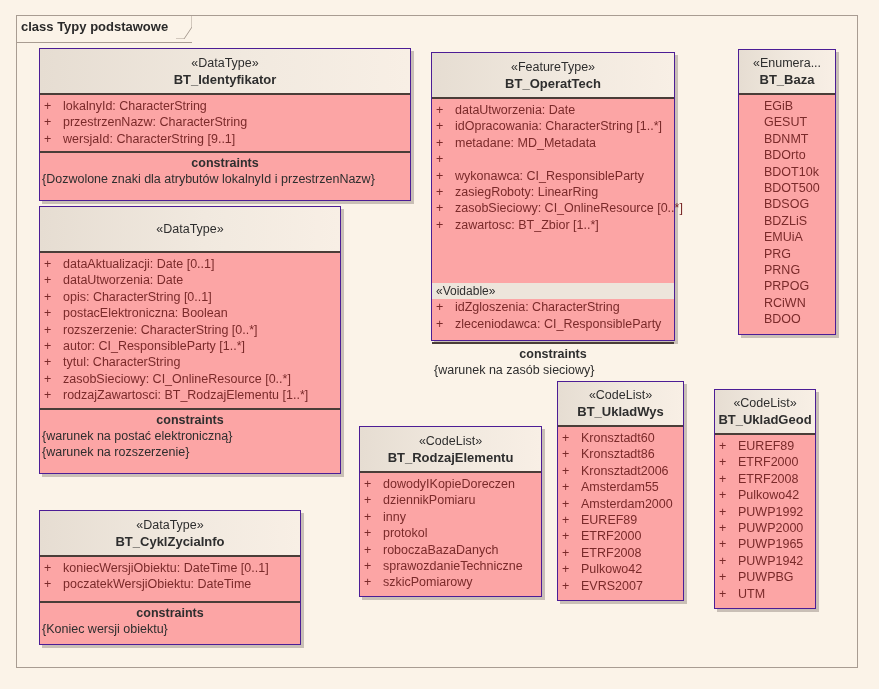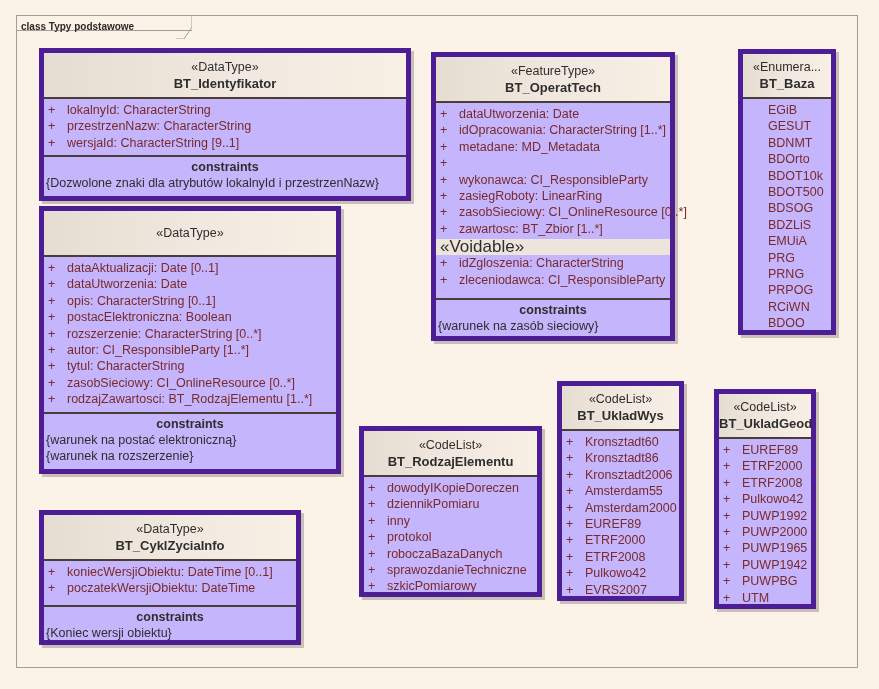--- a/index.html
+++ b/index.html
@@ -7,53 +7,53 @@
       width: 879px; height: 689px; position: relative; overflow: hidden;
       background: #fbf3e8;
       font-family: "Liberation Sans", sans-serif;
       color: #2b2b2b;
     }
     .frame {
       position: absolute; left: 16px; top: 15px; width: 842px; height: 653px;
       border: 1px solid #a89c92; box-sizing: border-box;
     }
     .frame-tab {
-      position: absolute; left: 16px; top: 15px; height: 16px; width: 176px;
+      position: absolute; left: 16px; top: 15px; height: 28px; width: 176px;
       box-sizing: border-box; border-right: none; border-bottom: 1px solid #a89c92;
-      font-weight: bold; font-size: 10px; line-height: 24px; padding-left: 5px;
+      font-weight: bold; font-size: 13px; line-height: 24px; padding-left: 5px;
       color: #2a2a2a;
     }
     .frame-tab-corner {
       position: absolute; left: 176px; top: 15px; width: 16px; height: 24px;
     }
     .box {
       position: absolute; box-sizing: border-box;
-      border: 5px solid #4c1d95;
-      background: #c4b5fd;
+      border: 1px solid #4c1d95;
+      background: #fca5a5;
       box-shadow: 3px 3px 0 #c9bfb6;
     }
     .box .hdr {
       text-align: center; border-bottom: 2px solid #4a3d38;
       background: linear-gradient(to right, #e6ddd2 0%, #f1e9df 55%, #f8efe5 100%);
       box-sizing: border-box;
       display: flex; flex-direction: column; justify-content: center;
     }
     .stereo { font-size: 12.5px; line-height: 16px; color: #2e2e2e; }
     .cname { font-size: 13px; font-weight: bold; line-height: 17px; color: #2e2e2e; }
     .attrs { padding: 3px 0 4px 0; }
     .attr {
       font-size: 12.5px; line-height: 16.4px; color: #7a2a2a; white-space: nowrap;
       display: flex;
     }
     .attr .plus { width: 19px; padding-left: 4px; flex: none; }
     .enum .attr { padding-left: 25px; }
     .cons-sec { border-top: 2px solid #4a3d38; padding: 2px 0 4px 0; }
     .cons-title { font-weight: bold; font-size: 12.5px; text-align: center; line-height: 16px; color: #2e2e2e; }
     .cons { font-size: 12.5px; line-height: 16.4px; color: #2e2e2e; padding-left: 2px; white-space: nowrap; }
-    .voidable { font-size: 17px; line-height: 16px; color: #2e2e2e; background: #ede5db; padding-left: 4px; }
+    .voidable { font-size: 12px; line-height: 16px; color: #2e2e2e; background: #ede5db; padding-left: 4px; margin-top: 48px; }
   </style>
 </head>
 <body>
 
 <div class="frame"></div>
 <div class="frame-tab">class Typy podstawowe</div>
 <svg class="frame-tab-corner" width="16" height="24" viewBox="0 0 16 24">
   <polyline points="0,24 8,24 16,12 16,0" fill="none" stroke="#a89c92" stroke-width="1"></polyline>
 </svg>
 

